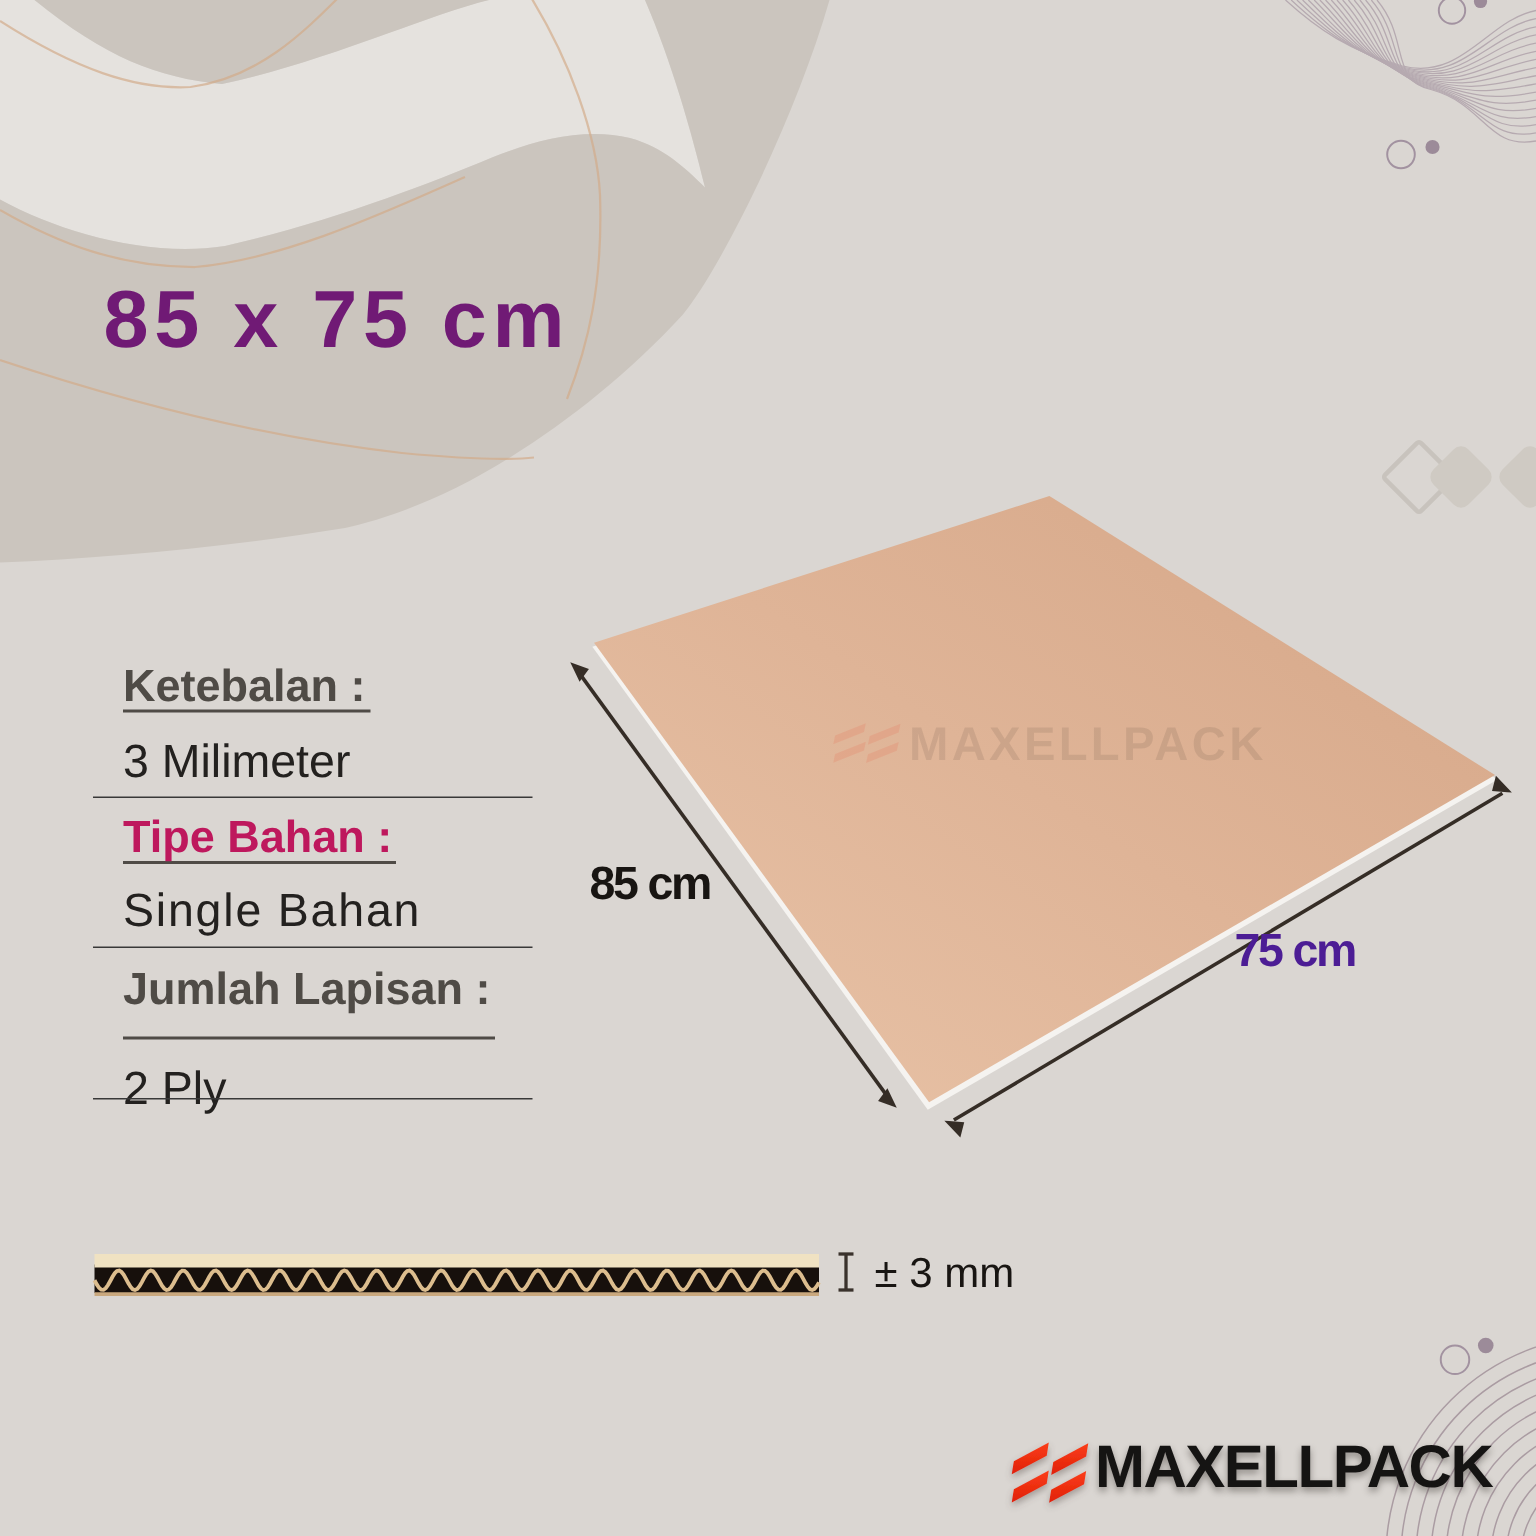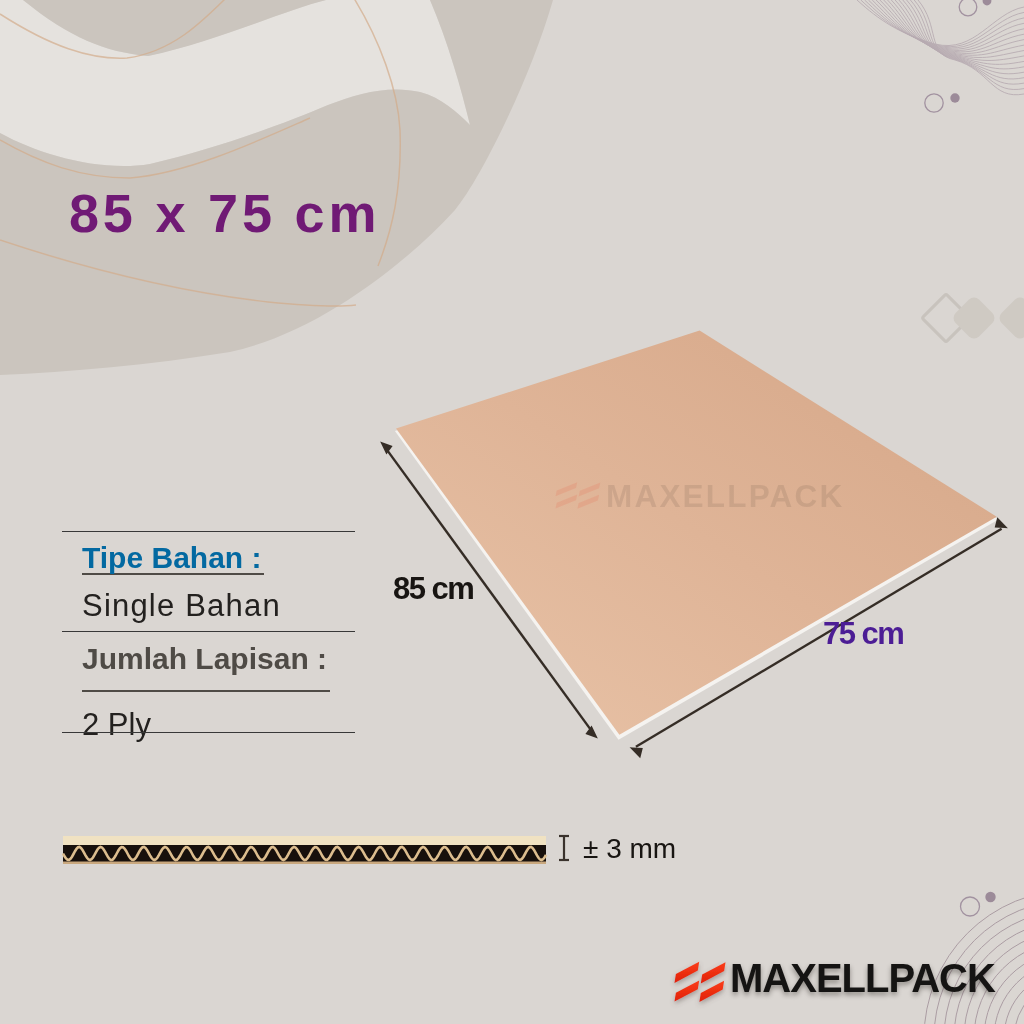--- a/index.html
+++ b/index.html
@@ -147,26 +147,33 @@
 <path d="M700.8,983.4 l1.40,-8.80 l23.30,-12.40 l-1.40,8.80 z" fill="url(#red)"></path>
 <path d="M674.5,1001.6 l1.40,-8.80 l23.30,-12.40 l-1.40,8.80 z" fill="url(#red)"></path>
 <path d="M699.4,1001.9 l1.40,-8.80 l23.30,-12.40 l-1.40,8.80 z" fill="url(#red)"></path>
   </g>
 </svg>
 
 
 <div class="abs" style="left:69px;top:182px;font-size:54px;font-weight:bold;color:#701a75;
      letter-spacing:3.8px;white-space:nowrap">85 x 75 cm</div>
 
+<div class="abs" style="left:82px;top:442px;font-size:31px;color:#23211f;line-height:30px">
+  
+  <div style="font-weight:bold;font-size:30px;color:#4f4b46;border-bottom:2.5px solid #4f4b46;
+       display:inline-block;padding:0 3px 0 0">Ketebalan :</div>
+  
+  <div style="margin-top:18px">3 Milimeter</div>
+</div>
 
 <div class="abs" style="left:62px;top:531px;width:293px;border-top:1.7px solid #383838"></div>
 
 <div class="abs" style="left:82px;top:543px;font-size:31px;color:#23211f;line-height:30px">
   
-  <div style="font-weight:bold;font-size:30px;color:#0369a1;border-bottom:2.5px solid #4f4b46;
+  <div style="font-weight:bold;font-size:30px;color:#be185d;border-bottom:2.5px solid #4f4b46;
        display:inline-block;padding:0 3px 0 0">Tipe Bahan :</div>
   
   <div style="margin-top:16px;letter-spacing:1.2px">Single Bahan</div>
 </div>
 
 <div class="abs" style="left:62px;top:631px;width:293px;border-top:1.7px solid #383838"></div>
 
 <div class="abs" style="left:82px;top:644px;font-size:31px;color:#23211f;line-height:30px">
   
   <div style="font-weight:bold;font-size:30px;color:#4f4b46;border-bottom:2.5px solid #4f4b46;

